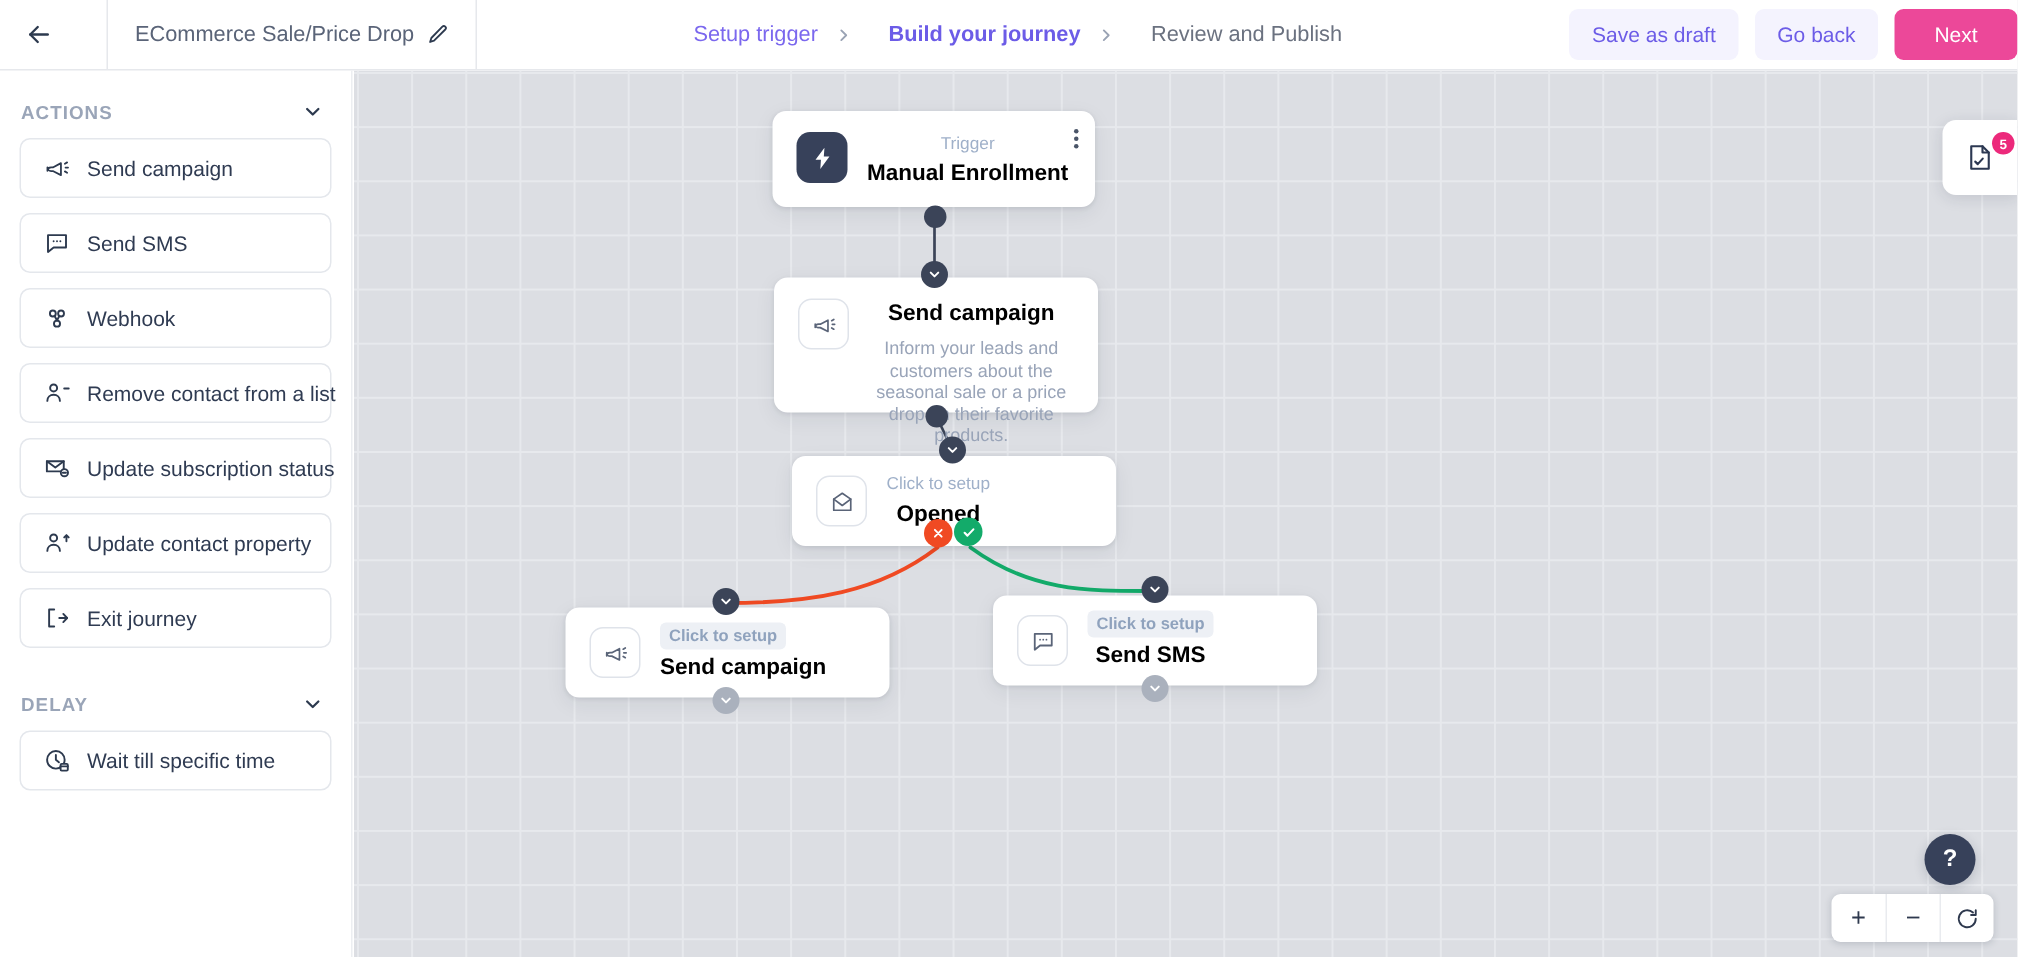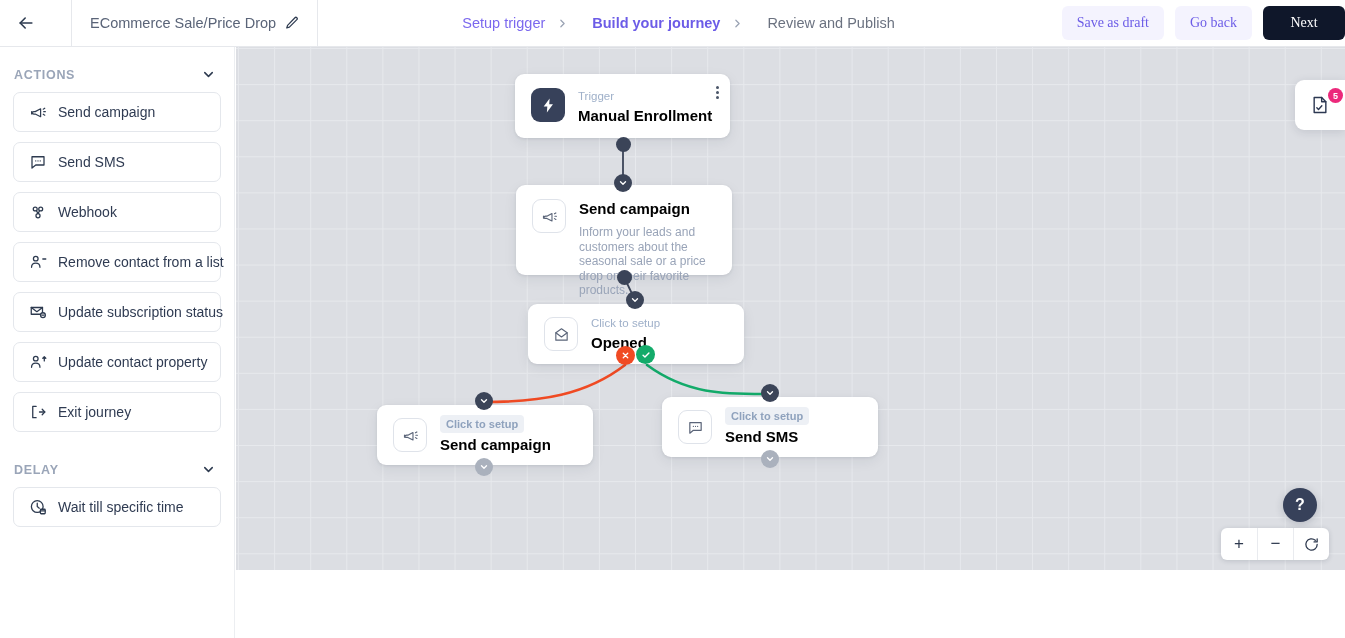--- a/index.html
+++ b/index.html
@@ -42,24 +42,24 @@
   .crumb-sep { color: #9aa3b4; font-size: 13px; display: flex; align-items: center; }
 
   .topbar-actions {
     position: absolute; right: 0; top: 0; height: 46px;
     display: flex; align-items: center; gap: 11px; padding-right: 0px;
   }
   .btn {
     height: 34px; border-radius: 6px; font-size: 14px;
     display: flex; align-items: center; justify-content: center;
     padding: 0 15px; cursor: pointer; white-space: nowrap; border: none;
-    font-family: Liberation Serif, serif;
+    font-family: Liberation Sans, sans-serif;
   }
   .btn-ghost { background: #f4f3fe; color: #6c5ce7; }
-  .btn-primary { background: #0f172a; color: #fff; width: 82px; }
+  .btn-primary { background: #ec4899; color: #fff; width: 82px; }
 
   
   .sidebar {
     position: absolute; top: 47px; left: 0; width: 235px; height: 591px;
     background: #fff; overflow: hidden; z-index: 20;
     border-right: 1px solid #eceef1;
   }
   .section-head {
     display: flex; align-items: center; justify-content: space-between;
     padding: 20px 18px 10px 14px;
@@ -72,28 +72,29 @@
     margin: 0 13px 10px 13px; height: 40px;
     border: 1px solid #e4e7ec; border-radius: 7px; background: #fff;
     display: flex; align-items: center; gap: 11px; padding: 0 14px;
     cursor: grab; color: #2d3a4f;
   }
   .act-label { font-size: 14px; color: #2f3b52; white-space: nowrap; }
   .act-icon { width: 19px; height: 19px; display: flex; align-items: center; justify-content: center; color: #2d3a4f; flex: 0 0 19px; }
 
   
   .canvas {
-    position: absolute; top: 47px; left: 236px; width: 1109px; height: 523px;
+    position: absolute; top: 47px; left: 236px; width: 1109px; height: 591px;
     background-color: #dcdee3;
     background-image:
       linear-gradient(to right, #e7e9ed 1px, transparent 1px),
       linear-gradient(to bottom, #e7e9ed 1px, transparent 1px);
     background-size: 36.1px 36.1px;
     background-position: 2px 1px;
     overflow: hidden;
+    text-align: center;
   }
   .wires { position: absolute; inset: 0; width: 1109px; height: 591px; }
 
   .node {
     position: absolute; background: #fff; border-radius: 9px;
     box-shadow: 0 1px 3px rgba(30,40,60,.10), 0 4px 14px rgba(30,40,60,.07);
     display: flex; align-items: flex-start; gap: 13px;
     padding: 14px 16px; cursor: pointer;
   }
   .node-ic-dark {

